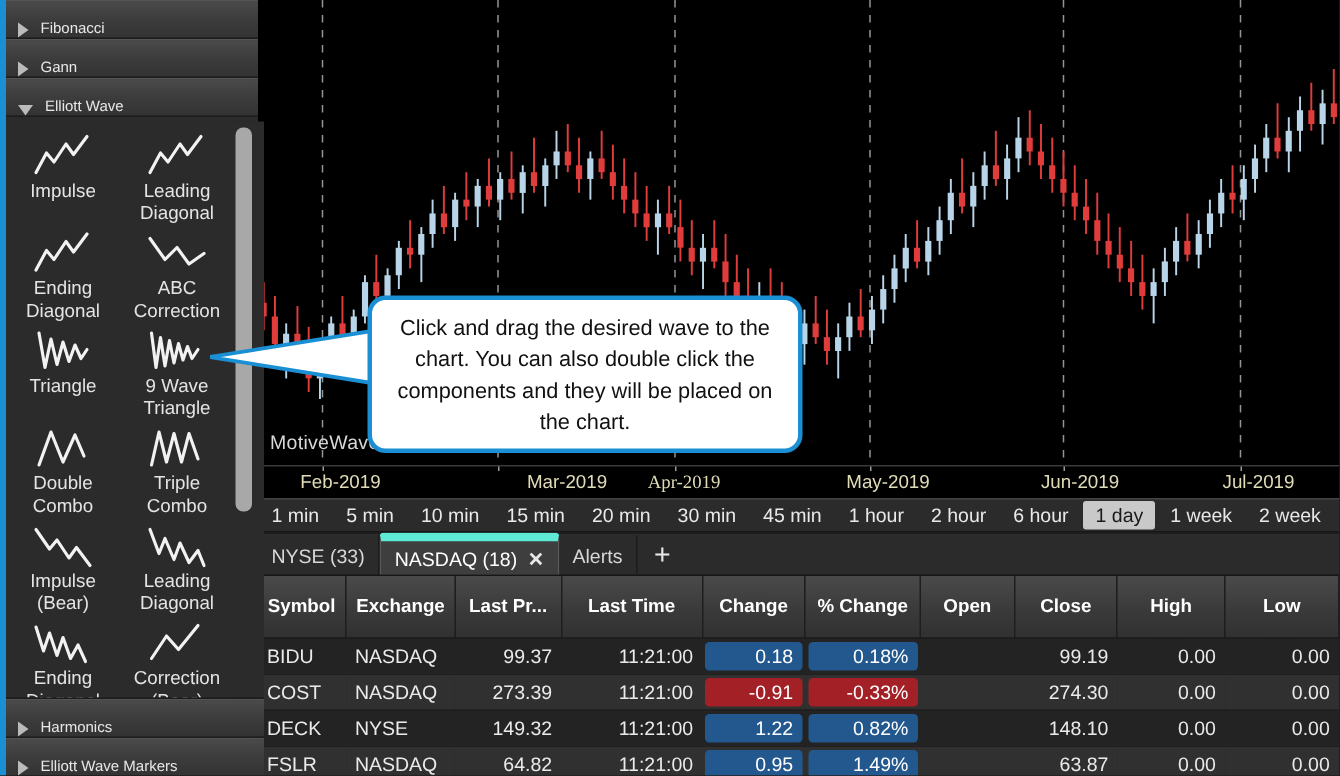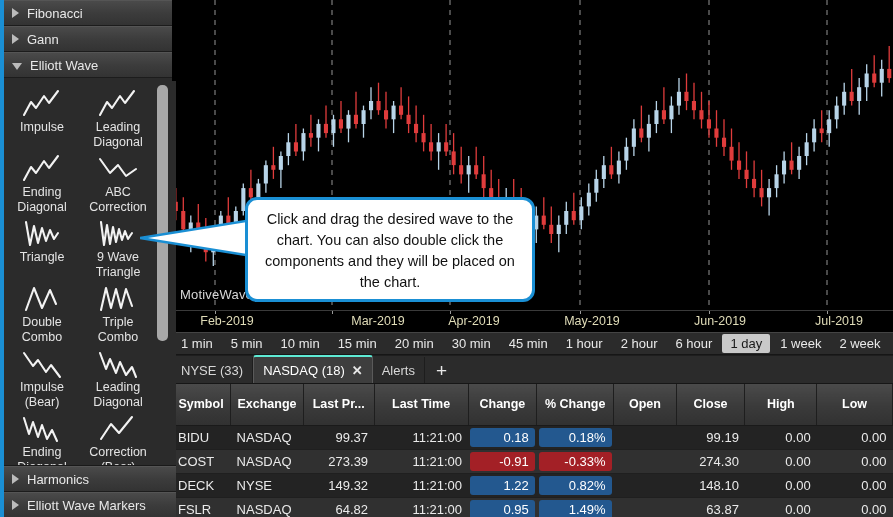--- a/index.html
+++ b/index.html
@@ -18,24 +18,24 @@
     width: 172px; height: 517px;
     background: #2b2b2b;
     border-left: 4px solid #1a8fd4;
   }
   .acc-header {
     position: relative;
     height: 26px;
     background: linear-gradient(to bottom, #4a4a4a 0%, #3c3c3c 50%, #333333 100%);
     border-bottom: 1px solid #1c1c1c;
     border-top: 1px solid #555;
-    display: flex; align-items: center;
+    display: flex; align-items: flex-end;
     padding-left: 8px;
     color: #e8e8e8;
-    font-size: 13px;
+    font-size: 10px;
     cursor: pointer;
   }
   .acc-header .tri {
     width: 0; height: 0; margin-right: 8px;
     border-top: 5px solid transparent;
     border-bottom: 5px solid transparent;
     border-left: 7px solid #bbbbbb;
   }
   .acc-header.open .tri {
     border-left: 5px solid transparent;
@@ -158,21 +158,21 @@
     display: flex; align-items: center;
     padding: 0 9px;
     color: #d8d8d8; font-size: 13px;
     border-right: 1px solid #1d1d1d;
     cursor: pointer;
     white-space: nowrap;
   }
   .tab.active {
     background: #3e3e3e;
     color: #ffffff;
-    border-top: 2px solid #5eead4;
+    border-top: 6px solid #5eead4;
     border-left: 1px solid #5a5a5a;
     border-right: 1px solid #5a5a5a;
     border-radius: 3px 3px 0 0;
     height: 28px;
   }
   .tab .closex {
     margin-left: 7px; color: #e8e8e8; font-size: 13px;
     font-weight: bold; cursor: pointer;
   }
   #tab-add {
@@ -449,21 +449,21 @@
 
   <div id="time-axis">
       <div class="tick-mark" style="left: 43px;"></div>
       <div class="tick-mark" style="left: 160px;"></div>
       <div class="tick-mark" style="left: 278px;"></div>
       <div class="tick-mark" style="left: 408px;"></div>
       <div class="tick-mark" style="left: 537px;"></div>
       <div class="tick-mark" style="left: 655px;"></div>
       <div class="tick-lbl" style="left: 55px;">Feb-2019</div>
       <div class="tick-lbl" style="left: 170px; margin-left: 36px;">Mar-2019</div>
-      <div class="tick-lbl" style="left: 302px;">Apr-2019</div>
+      <div class="tick-lbl" style="left: 284px; font-family: Liberation Serif, serif;">Apr-2019</div>
       <div class="tick-lbl" style="left: 420px;">May-2019</div>
       <div class="tick-lbl" style="left: 548px;">Jun-2019</div>
       <div class="tick-lbl" style="left: 667px;">Jul-2019</div>
     </div>
 
   <div id="tf-bar">
       <div class="tf">1 min</div>
       <div class="tf">5 min</div>
       <div class="tf">10 min</div>
       <div class="tf">15 min</div>

